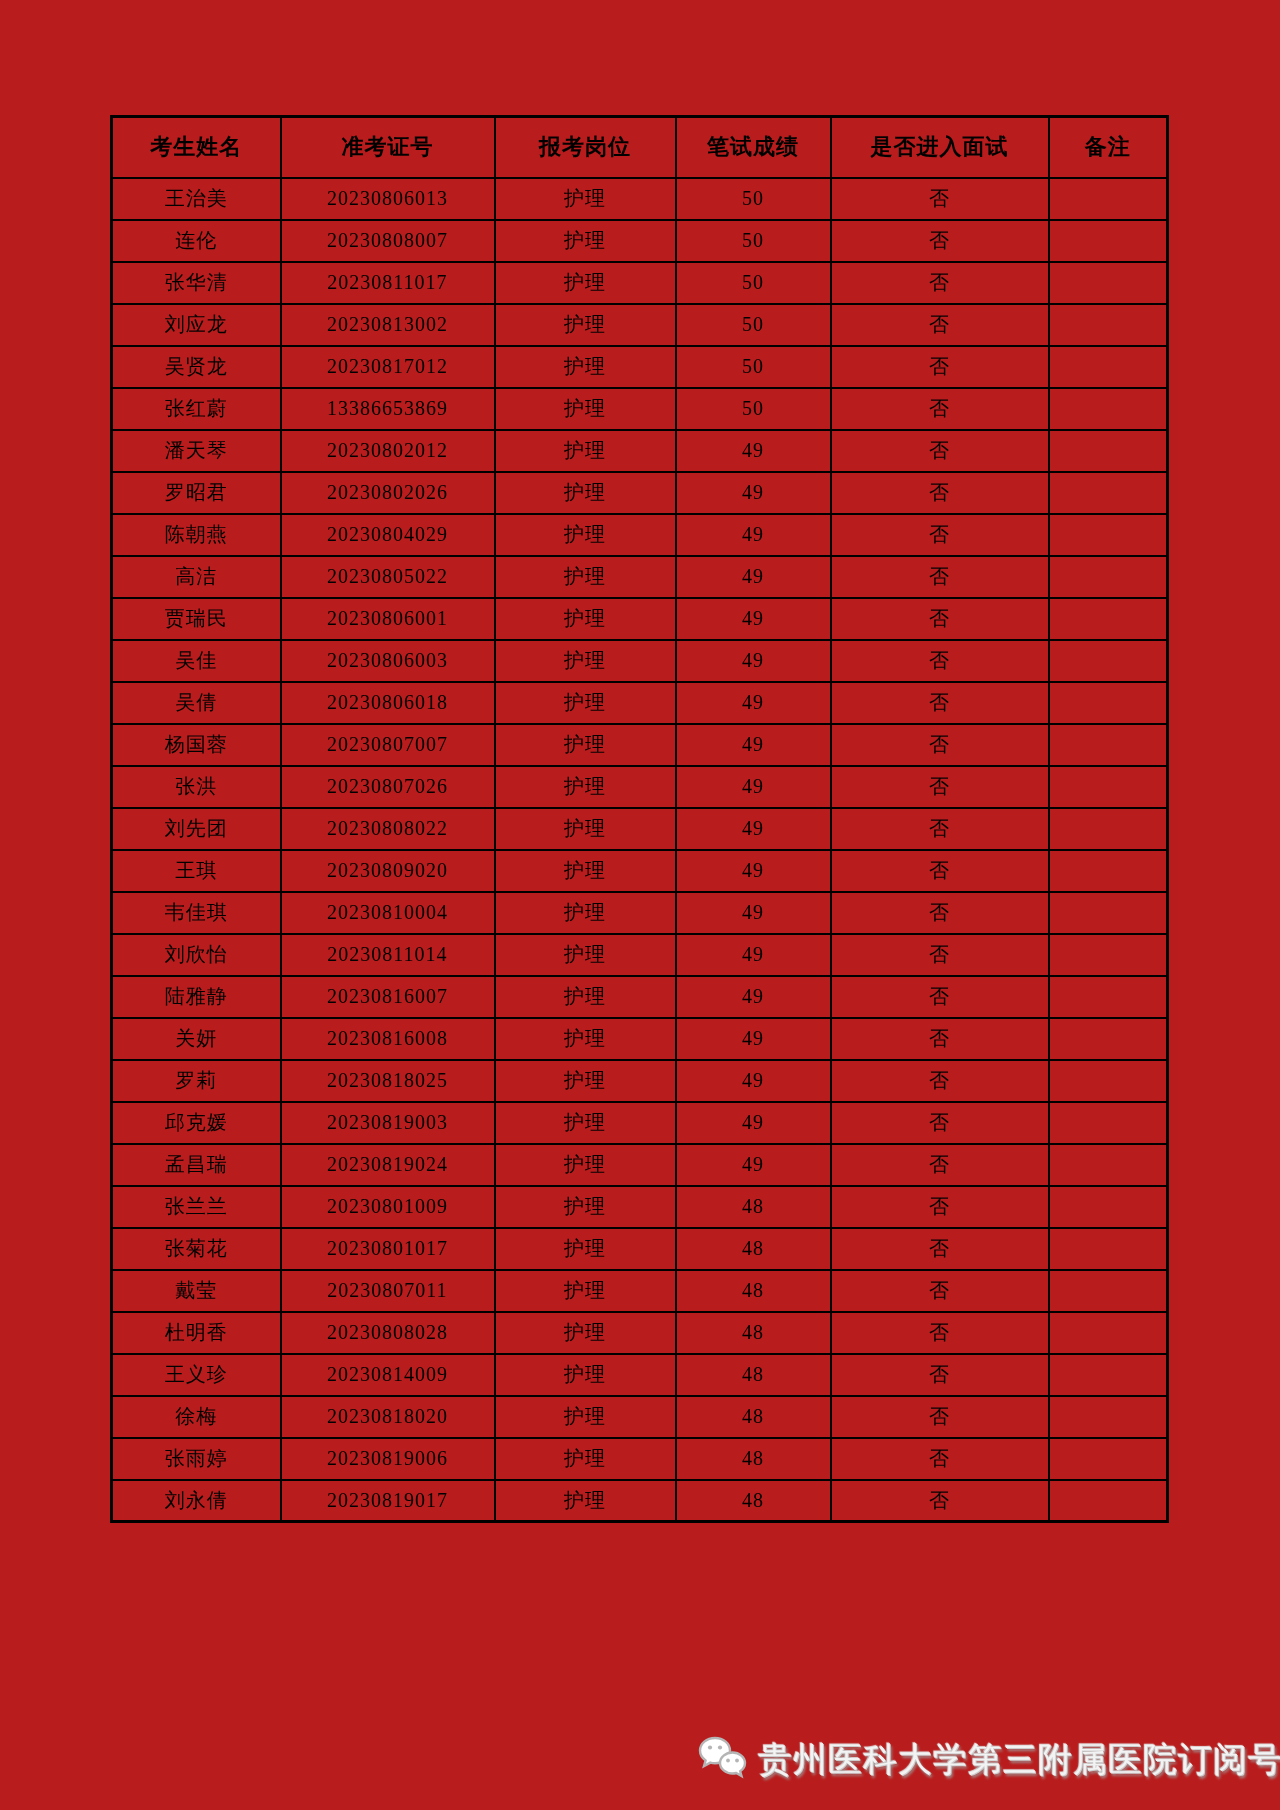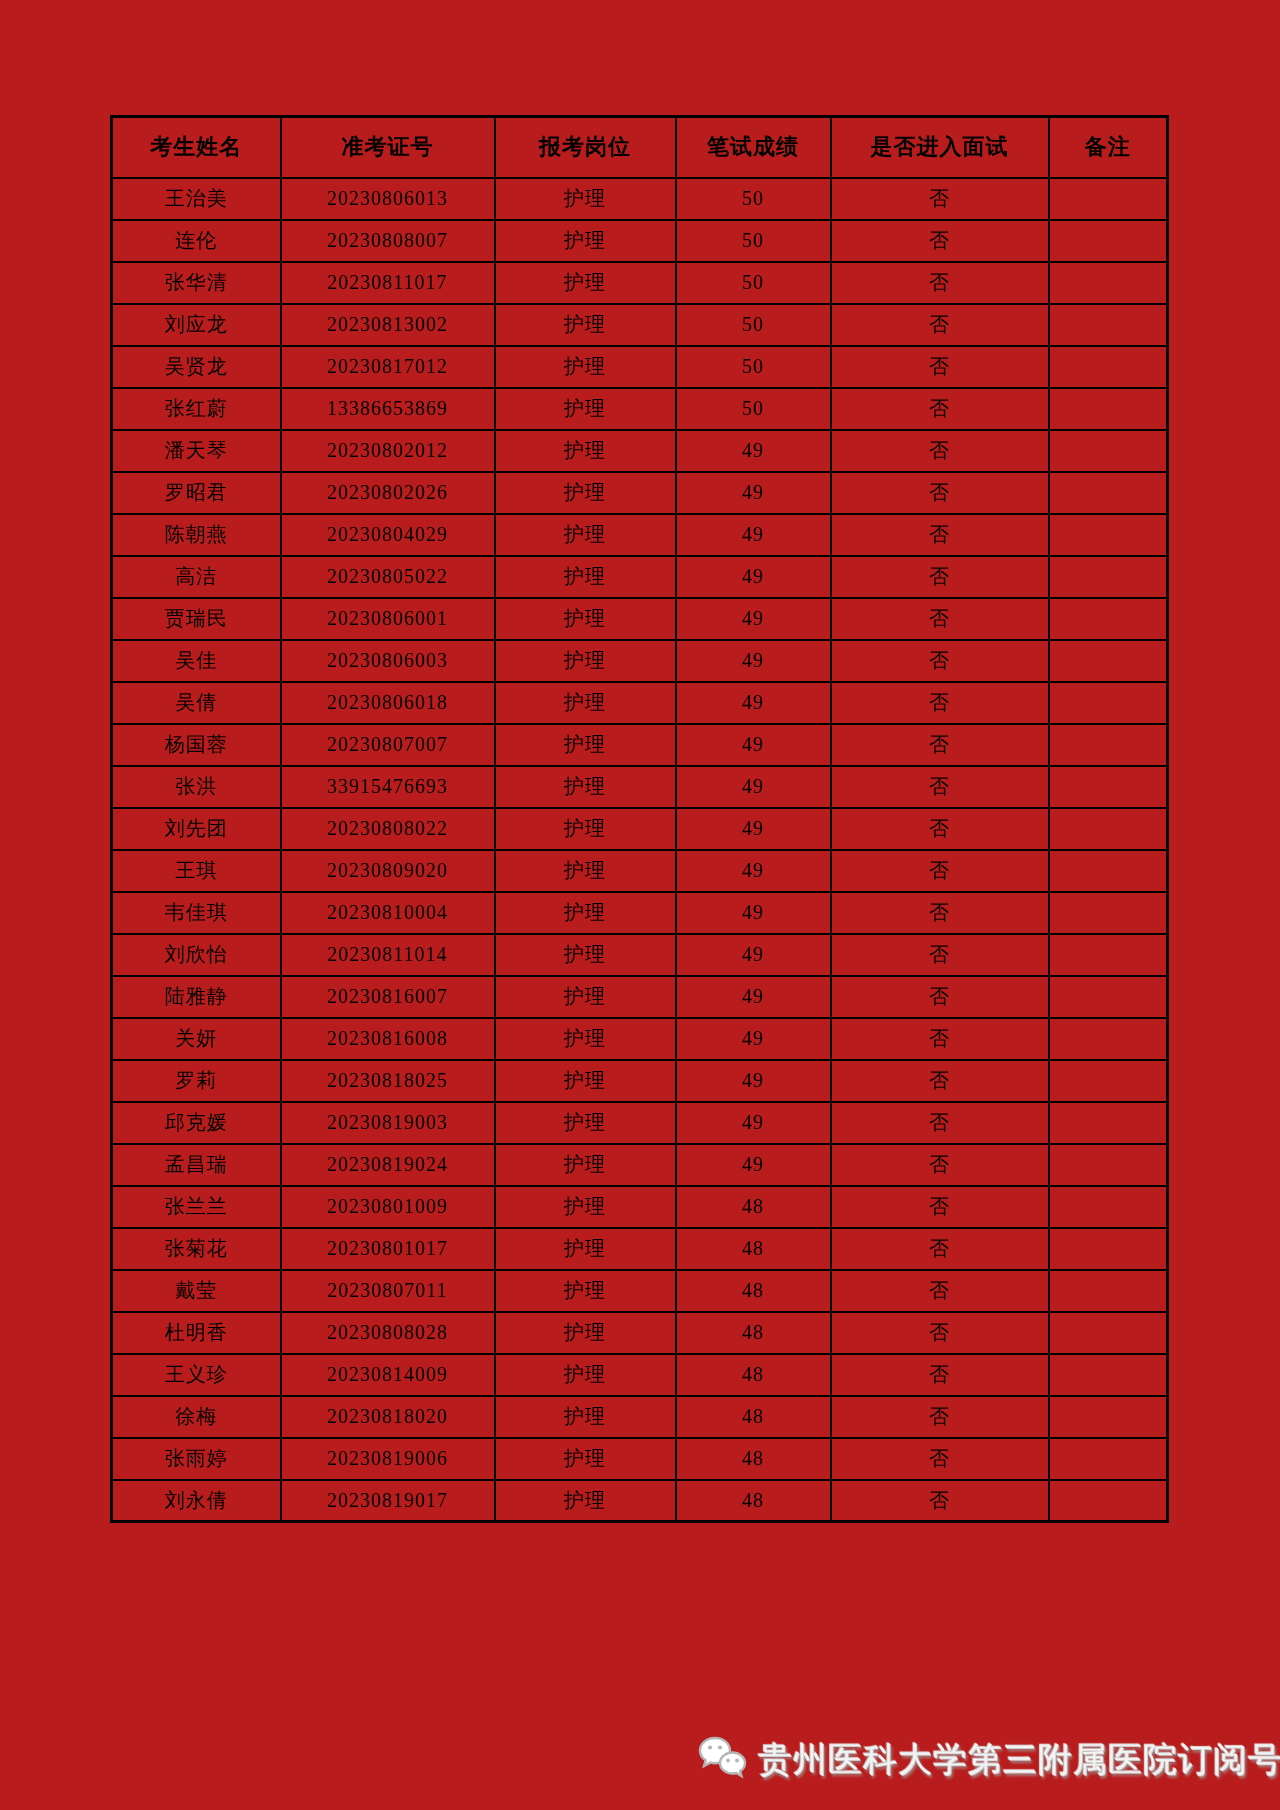--- a/index.html
+++ b/index.html
@@ -204,21 +204,21 @@
         <tr>
           <td class="candidate-name-cell">杨国蓉</td>
           <td class="exam-id-cell">20230807007</td>
           <td class="position-cell">护理</td>
           <td class="score-cell">49</td>
           <td class="interview-cell">否</td>
           <td class="remark-cell"></td>
         </tr>
         <tr>
           <td class="candidate-name-cell">张洪</td>
-          <td class="exam-id-cell">33915476693</td>
+          <td class="exam-id-cell">20230807026</td>
           <td class="position-cell">护理</td>
           <td class="score-cell">49</td>
           <td class="interview-cell">否</td>
           <td class="remark-cell"></td>
         </tr>
         <tr>
           <td class="candidate-name-cell">刘先团</td>
           <td class="exam-id-cell">20230808022</td>
           <td class="position-cell">护理</td>
           <td class="score-cell">49</td>

